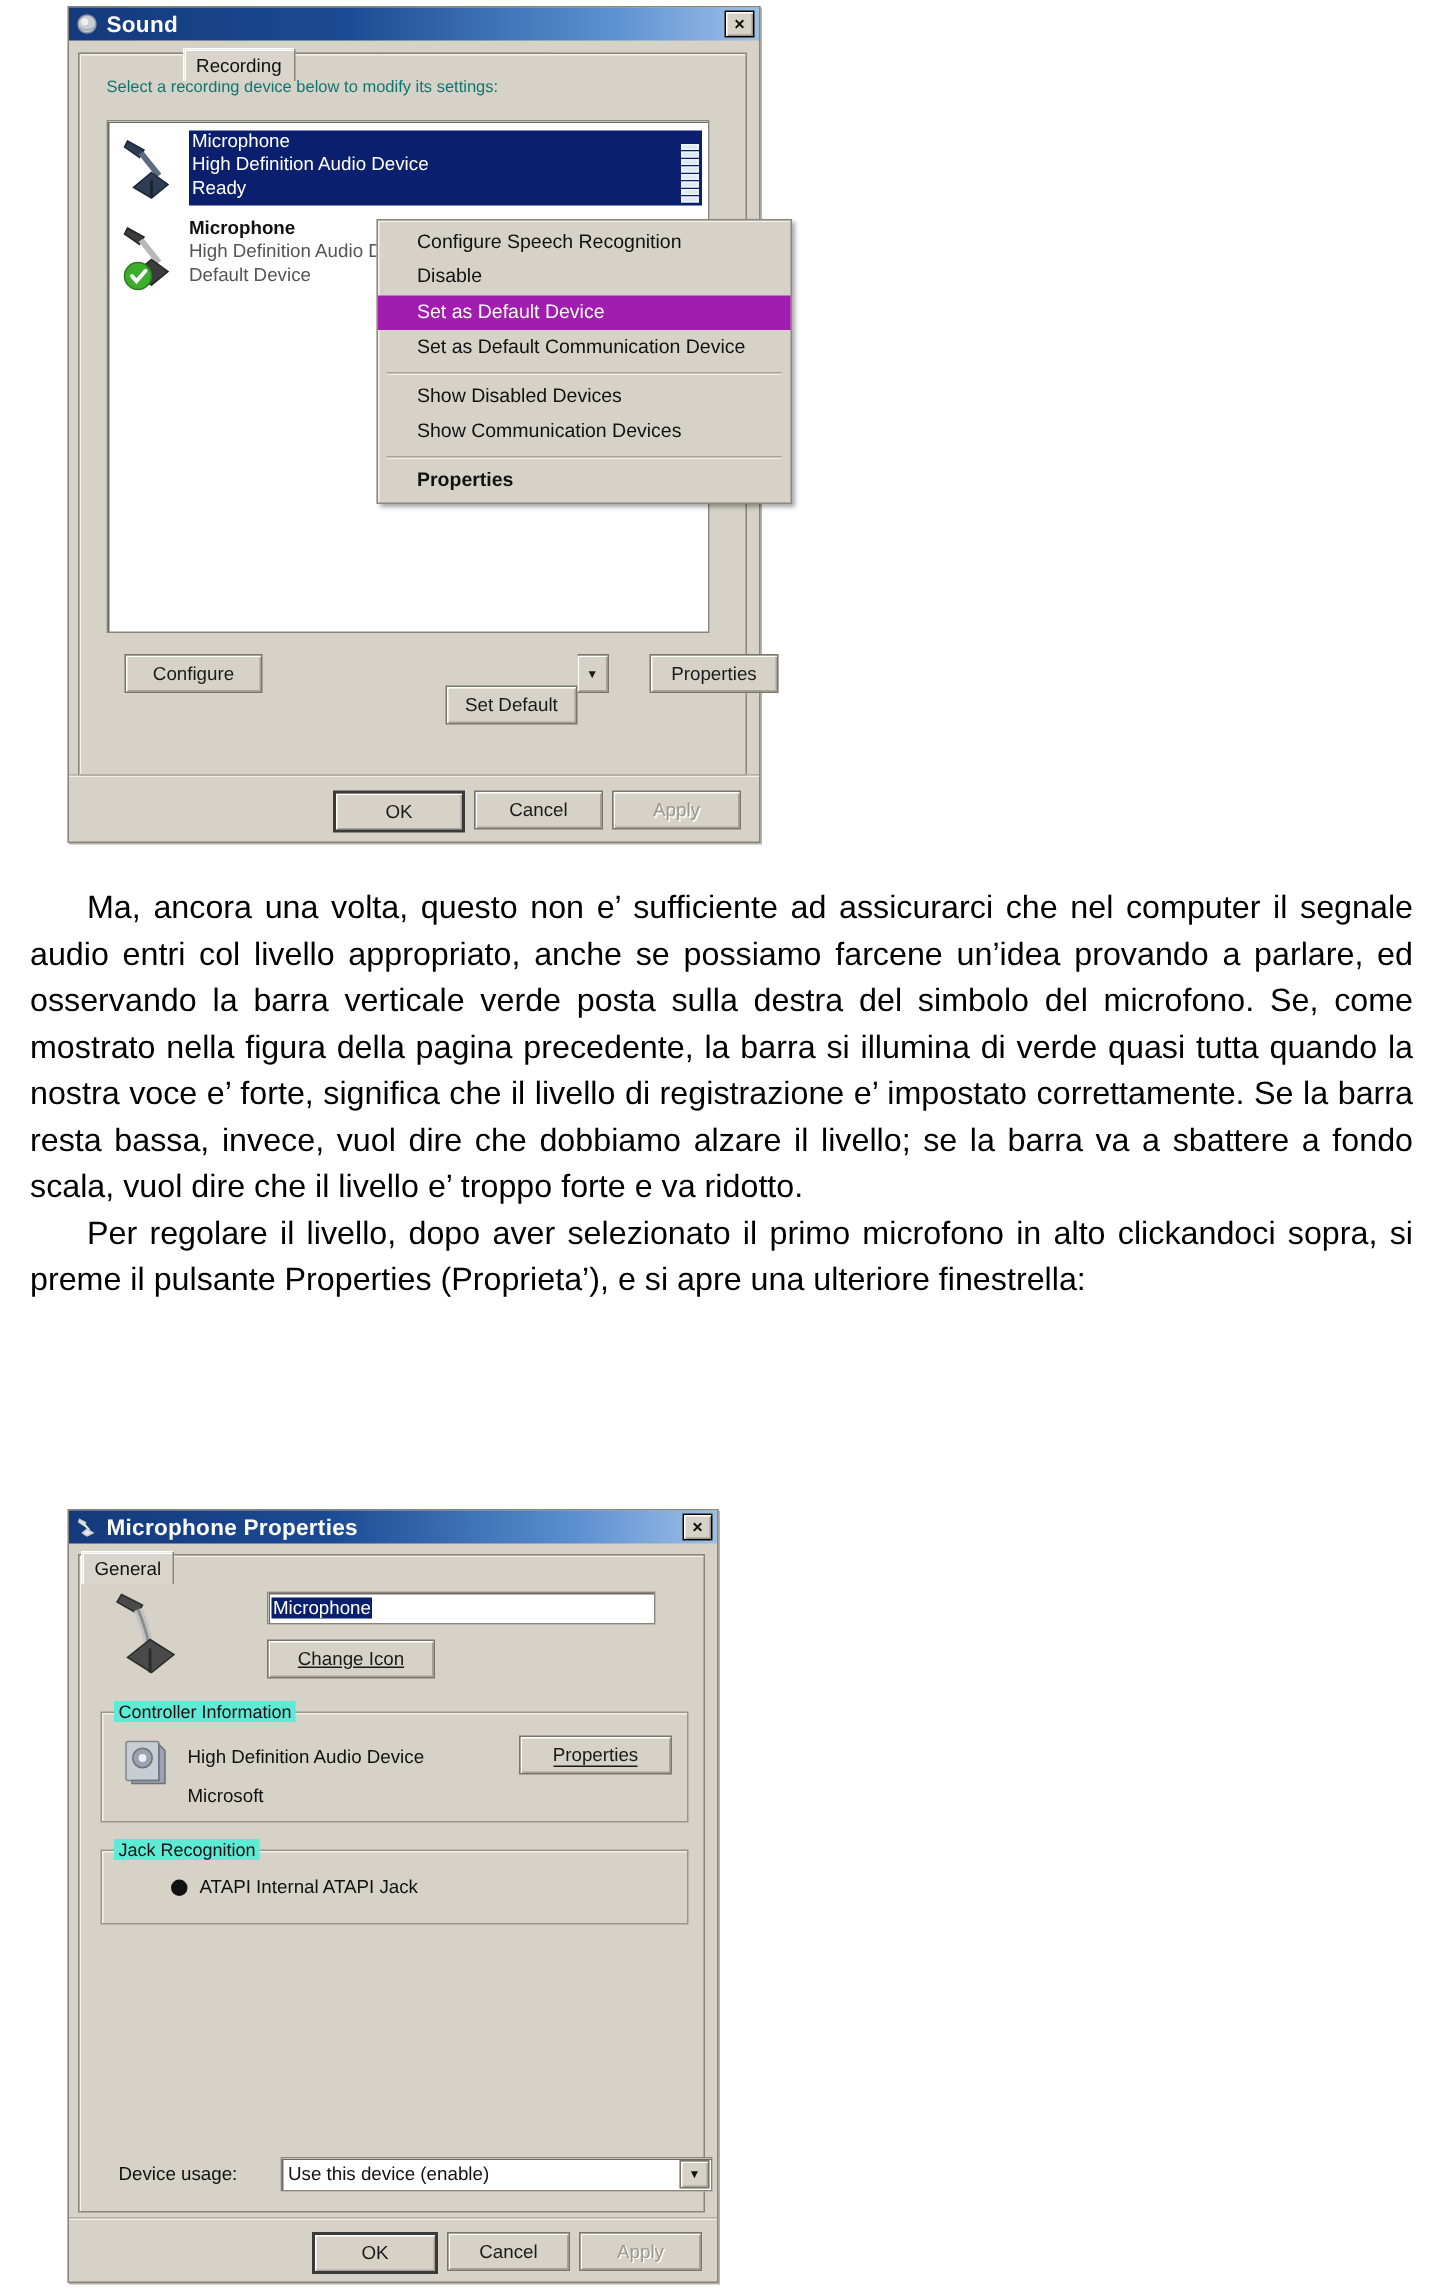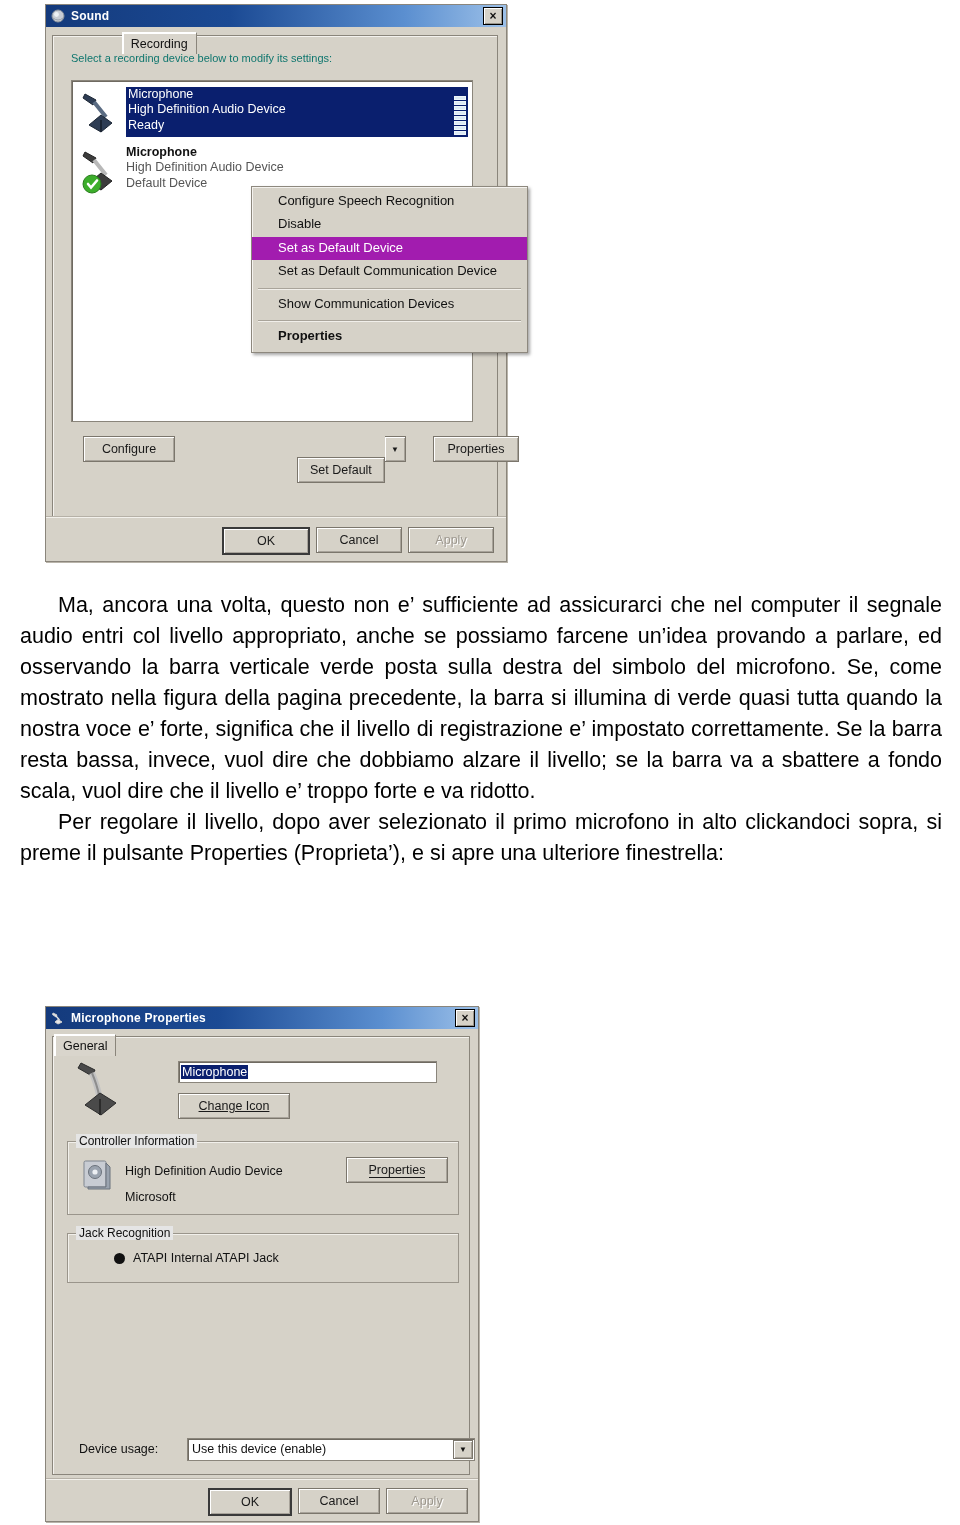--- a/index.html
+++ b/index.html
@@ -23,21 +23,21 @@
     background:linear-gradient(to right,#143a7c 0%,#1b4a94 40%,#5b8fd0 78%,#9cc0e8 100%);
     display:flex;align-items:center;
     padding:0 3px 0 5px;
     position:relative;
   }
   .title-ico{
     width:14px;height:14px;margin-right:6px;flex:0 0 auto;
     display:flex;align-items:center;justify-content:center;
   }
   .title-text{
-    color:#ffffff;font-size:12px;font-weight:bold;
+    color:#ffffff;font-size:15px;font-weight:bold;
     letter-spacing:.2px;white-space:nowrap;
     flex:1 1 auto;
   }
   .closebtn{
     width:18px;height:16px;
     background:#d6d2c8;
     border:1px solid #000;
     box-shadow:inset 1px 1px 0 #fff, inset -1px -1px 0 #9a958b;
     display:flex;align-items:center;justify-content:center;
     font-size:12px;font-weight:bold;color:#111;line-height:1;
@@ -92,21 +92,21 @@
   .btn.default{ border:2px solid #3a3a3a; }
   .btn.disabled{ color:#9d988f; text-shadow:1px 1px 0 #fff; cursor:default; }
 
   .groupbox{
     position:absolute;
     border:1px solid #9a958b;
     box-shadow:inset 1px 1px 0 #f2f0eb;
   }
   .grouplabel{
     position:absolute;top:-8px;left:8px;
-    background:#e5e5e5;
+    background:#5eead4;
     padding:0 3px;
     font-size:12px;color:#111;
     white-space:nowrap;
   }
 
   
   #sound-window{ left:45px; top:4px; width:460px; height:556px; }
 
   #sound-tabpane{ left:6px; top:30px; width:444px; height:480px; }
 
@@ -145,21 +145,20 @@
 
   
   #ctx-menu{
     position:absolute;
     left:205px; top:141px; width:275px;
     background:#d6d2c8;
     border:1px solid #8d887e;
     box-shadow:2px 2px 3px rgba(0,0,0,.35), inset 1px 1px 0 #f4f2ee;
     padding:3px 0;
     z-index:30;
-    margin-top:40px;
   }
   .ctx-item{
     font-size:13px;color:#111;
     padding:2px 10px 3px 26px;
     white-space:nowrap;
     cursor:default;
     line-height:1.42;
   }
   .ctx-item.hl{ background:#a21caf;color:#fff; }
   .ctx-item.bold{ font-weight:bold; }
@@ -342,20 +341,21 @@
     <div class="btn" style="position:absolute;right:104px;top:10px;width:84px;">Cancel</div>
     <div class="btn disabled" style="position:absolute;right:12px;top:10px;width:84px;">Apply</div>
   </div>
 
   <div id="ctx-menu">
     <div class="ctx-item">Configure Speech Recognition</div>
     <div class="ctx-item">Disable</div>
     <div class="ctx-item hl">Set as Default Device</div>
     <div class="ctx-item">Set as Default Communication Device</div>
     <div class="ctx-sep"></div>
+    <div class="ctx-item">Show Disabled Devices</div>
     <div class="ctx-item">Show Communication Devices</div>
     <div class="ctx-sep"></div>
     <div class="ctx-item bold">Properties</div>
   </div>
 
 </div>
 
 <div id="article">
   <p>Ma, ancora una volta, questo non e’ sufficiente ad assicurarci che nel computer il segnale audio entri col livello appropriato, anche se possiamo farcene un’idea provando a parlare, ed osservando la barra verticale verde posta sulla destra del simbolo del microfono. Se, come mostrato nella figura della pagina precedente, la barra si illumina di verde quasi tutta quando la nostra voce e’ forte, significa che il livello di registrazione e’ impostato correttamente. Se la barra resta bassa, invece, vuol dire che dobbiamo alzare il livello; se la barra va a sbattere a fondo scala, vuol dire che il livello e’ troppo forte e va ridotto.</p>
   <p>Per regolare il livello, dopo aver selezionato il primo microfono in alto clickandoci sopra, si preme il pulsante Properties (Proprieta’), e si apre una ulteriore finestrella:</p>

